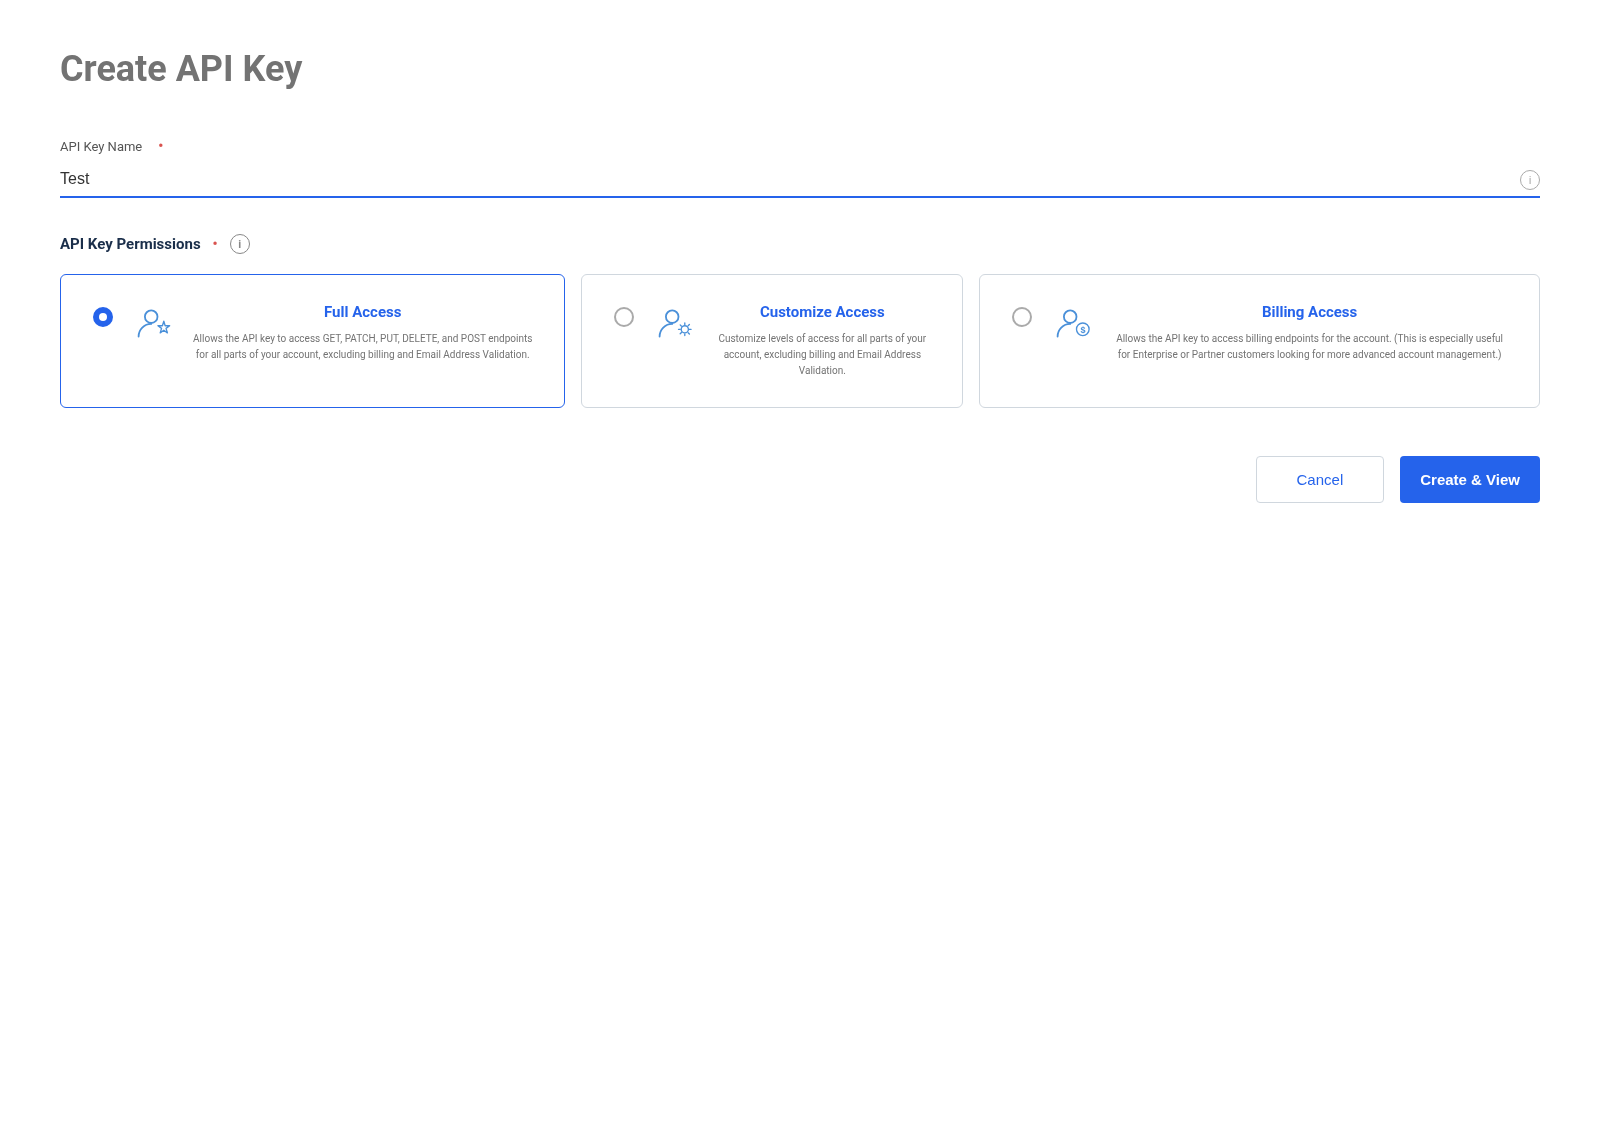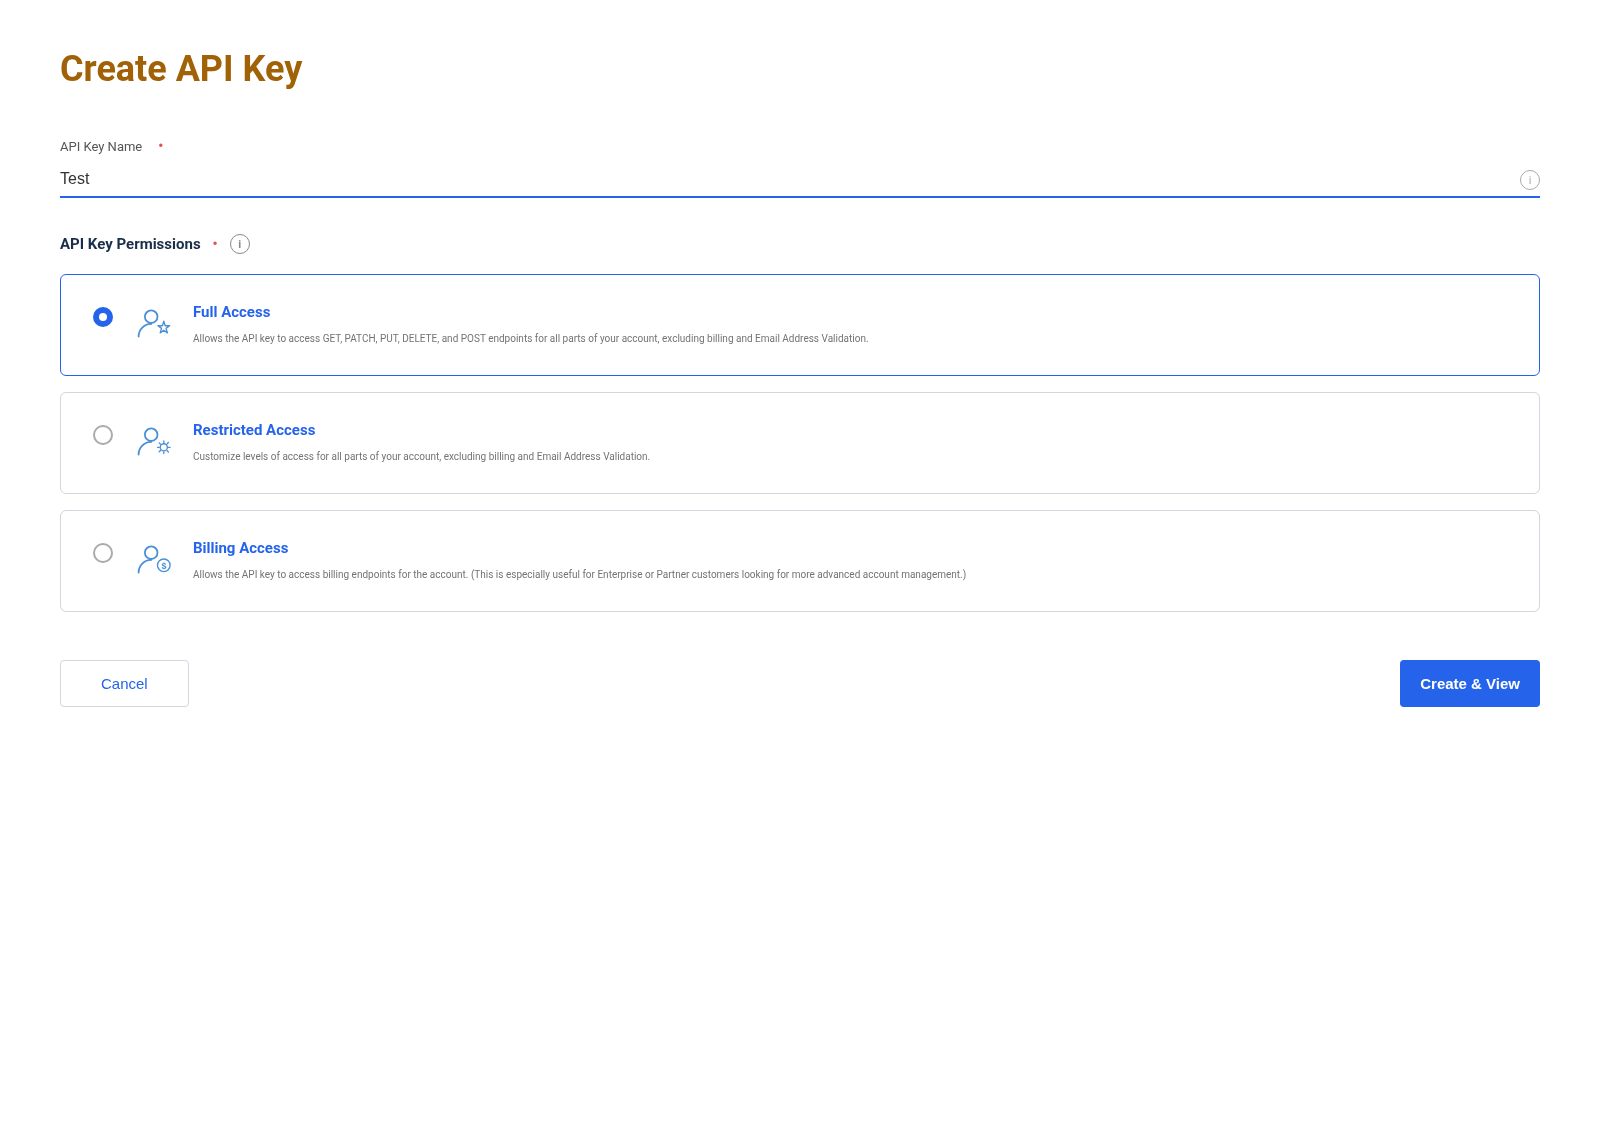--- a/index.html
+++ b/index.html
@@ -13,21 +13,21 @@
       background: #ffffff;
       color: #333;
       width: 1600px;
       min-height: 1127px;
       padding: 48px 60px;
     }
 
     .page-title {
       font-size: 36px;
       font-weight: 700;
-      color: #a16207;
+      color: #737373;
       margin-bottom: 48px;
     }
 
     .field-group {
       margin-bottom: 36px;
     }
 
     .field-label {
       font-size: 13px;
       color: #555;
@@ -97,22 +97,23 @@
       align-items: center;
       justify-content: center;
       font-size: 11px;
       color: #888;
       cursor: pointer;
       flex-shrink: 0;
     }
 
     .options-list {
       display: flex;
-      flex-direction: column;
+      flex-direction: row;
       gap: 16px;
+      text-align: center;
     }
 
     .option-card {
       border: 1.5px solid #d0d7de;
       border-radius: 6px;
       padding: 28px 32px;
       display: flex;
       align-items: flex-start;
       gap: 20px;
       cursor: pointer;
@@ -175,22 +176,22 @@
     }
 
     .option-description {
       font-size: 10px;
       color: #737373;
       line-height: 1.6;
     }
 
     .footer-actions {
       display: flex;
-      justify-content: space-between;
-      gap: 32px;
+      justify-content: flex-end;
+      gap: 16px;
       margin-top: 48px;
     }
 
     .btn-cancel {
       padding: 14px 40px;
       font-size: 15px;
       color: #2563eb;
       background: #fff;
       border: 1.5px solid #d0d7de;
       border-radius: 4px;
@@ -257,21 +258,21 @@
         <svg viewBox="0 0 40 40" fill="none" xmlns="http://www.w3.org/2000/svg">
 
           <circle cx="18" cy="13" r="7" stroke="#4a90d9" stroke-width="2" fill="none"></circle>
           <path d="M4 35c0-7.732 6.268-14 14-14" stroke="#4a90d9" stroke-width="2" stroke-linecap="round" fill="none"></path>
 
           <circle cx="32" cy="27" r="4" stroke="#4a90d9" stroke-width="1.5" fill="none"></circle>
           <path d="M32 20v2M32 32v2M25 27h2M37 27h2M26.9 22.1l1.4 1.4M35.7 30.9l1.4 1.4M26.9 31.9l1.4-1.4M35.7 23.1l1.4-1.4" stroke="#4a90d9" stroke-width="1.5" stroke-linecap="round"></path>
         </svg>
       </div>
       <div class="option-content">
-        <div class="option-title">Restricted Access</div>
+        <div class="option-title">Customize Access</div>
         <div class="option-description">Customize levels of access for all parts of your account, excluding billing and Email Address Validation.</div>
       </div>
     </div>
 
     <div class="option-card">
       <div class="radio-btn"></div>
       <div class="option-icon">
         <svg viewBox="0 0 40 40" fill="none" xmlns="http://www.w3.org/2000/svg">
 
           <circle cx="18" cy="13" r="7" stroke="#4a90d9" stroke-width="2" fill="none"></circle>

